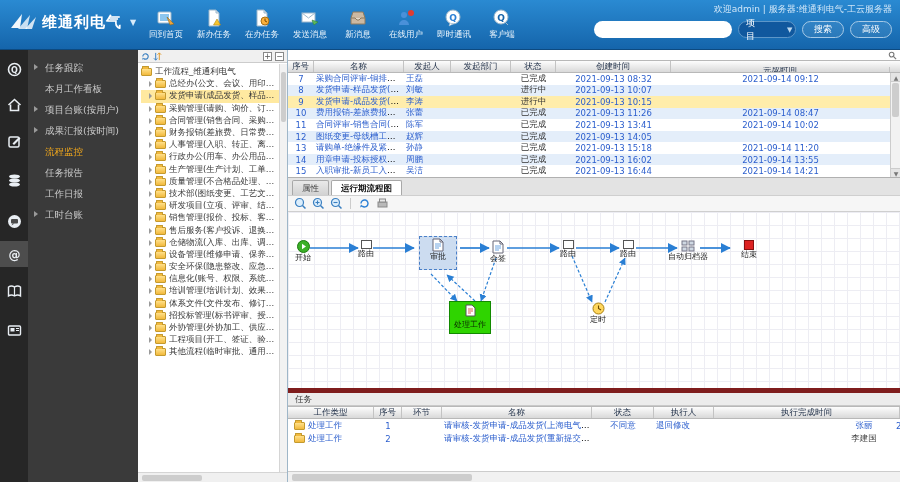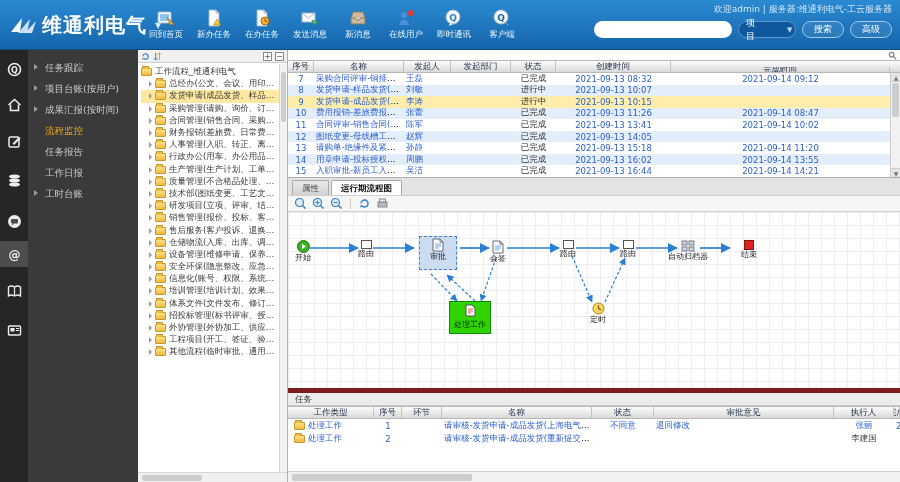--- a/index.html
+++ b/index.html
@@ -3,21 +3,21 @@
 <meta charset="utf-8">
 <style>
   * { margin:0; padding:0; box-sizing:border-box; }
   html,body { width:900px; height:482px; overflow:hidden; }
   body { font-family:"DejaVu Sans","Liberation Sans",sans-serif; background:#fff; }
   #app { position:relative; width:900px; height:482px; display:flex; flex-direction:column; }
 
   
   .hdr { height:50px; background:linear-gradient(#2a8ad2,#1565ab); position:relative; flex:0 0 50px; border-bottom:1px solid #0d4a80; }
   .logo { position:absolute; left:10px; top:12px; display:flex; align-items:center; gap:6px; color:#fff; }
-  .logo-text { font-size:20px; font-weight:bold; letter-spacing:1px; }
+  .logo-text { font-size:15px; font-weight:bold; letter-spacing:1px; }
   .logo-caret { font-size:8px; margin-left:2px; color:#d7ebfa; }
   .htools { position:absolute; left:142px; top:8px; display:flex; }
   .htool { width:48px; text-align:center; color:#eaf4fc; font-size:8.5px; cursor:pointer; }
   .htool svg { width:20px; height:20px; display:block; margin:0 auto 1px; }
   .welcome { position:absolute; right:8px; top:3px; font-size:9px; color:#cfe6f8; }
   .search-row { position:absolute; right:8px; top:21px; display:flex; gap:6px; align-items:center; }
   .search-input { width:138px; height:17px; border:none; border-radius:9px; background:#fff; padding:0 8px; font-size:9px; }
   .hsel { width:58px; height:17px; border-radius:9px; background:#10589e; border:1px solid #5d96c8; color:#fff; font-size:9px; display:flex; align-items:center; justify-content:space-between; padding:0 7px; cursor:pointer;gap:32px; }
   .hsel .car { font-size:7px; color:#bcd8ef; }
   .pillbtn { height:17px; padding:0 11px; border-radius:9px; border:1px solid #a5c9e6; background:rgba(255,255,255,0.08); color:#fff; font-size:9px; line-height:15px; cursor:pointer; }
@@ -243,20 +243,21 @@
           <svg viewBox="0 0 15 15">
             <rect x="1.5" y="3" width="12" height="9" rx="1" fill="none" stroke="#e9eef3" stroke-width="1.4"></rect>
             <rect x="3.5" y="5" width="4" height="3.5" fill="#e9eef3"></rect>
             <path d="M9 5.5h3M9 7.5h3" stroke="#e9eef3"></path>
           </svg>
         </div>
       </div>
 
     <div class="sidebar" id="sidebar">
         <div class="side-item"><span class="arr"></span><span>任务跟踪</span></div>
+        <div class="side-item"><span>本月工作看板</span></div>
         <div class="side-item"><span class="arr"></span><span>项目台账(按用户)</span></div>
         <div class="side-item"><span class="arr"></span><span>成果汇报(按时间)</span></div>
         <div class="side-item active"><span>流程监控</span></div>
         <div class="side-item"><span>任务报告</span></div>
         <div class="side-item"><span>工作日报</span></div>
         <div class="side-item"><span class="arr"></span><span>工时台账</span></div>
       </div>
 
     <div class="tree">
       <div class="tree-toolbar">
@@ -629,21 +630,20 @@
         </div>
 
       <div class="task-panel">
         <div class="task-title">任务</div>
         <div class="task-head" id="taskHead">
             <div class="hcell" style="width: 86px;">工作类型</div>
             <div class="hcell" style="width: 28px;">序号</div>
             <div class="hcell" style="width: 40px;">环节</div>
             <div class="hcell" style="width: 150px;">名称</div>
             <div class="hcell" style="width: 62px;">状态</div>
-            <div class="hcell" style="width: 180px;">审批意见</div>
             <div class="hcell" style="width: 60px;">执行人</div>
             <div class="hcell" style="flex: 1 1 0%;">执行完成时间</div>
           </div>
         <div id="taskRows">
             <div class="task-row">
               <div class="tcell type-cell" style="width: 86px;">
                 <span class="folder"></span>
                 <a class="lk">处理工作</a>
               </div>
               <div class="tcell" style="width: 28px; text-align: center;"><a class="lk">1</a></div>

